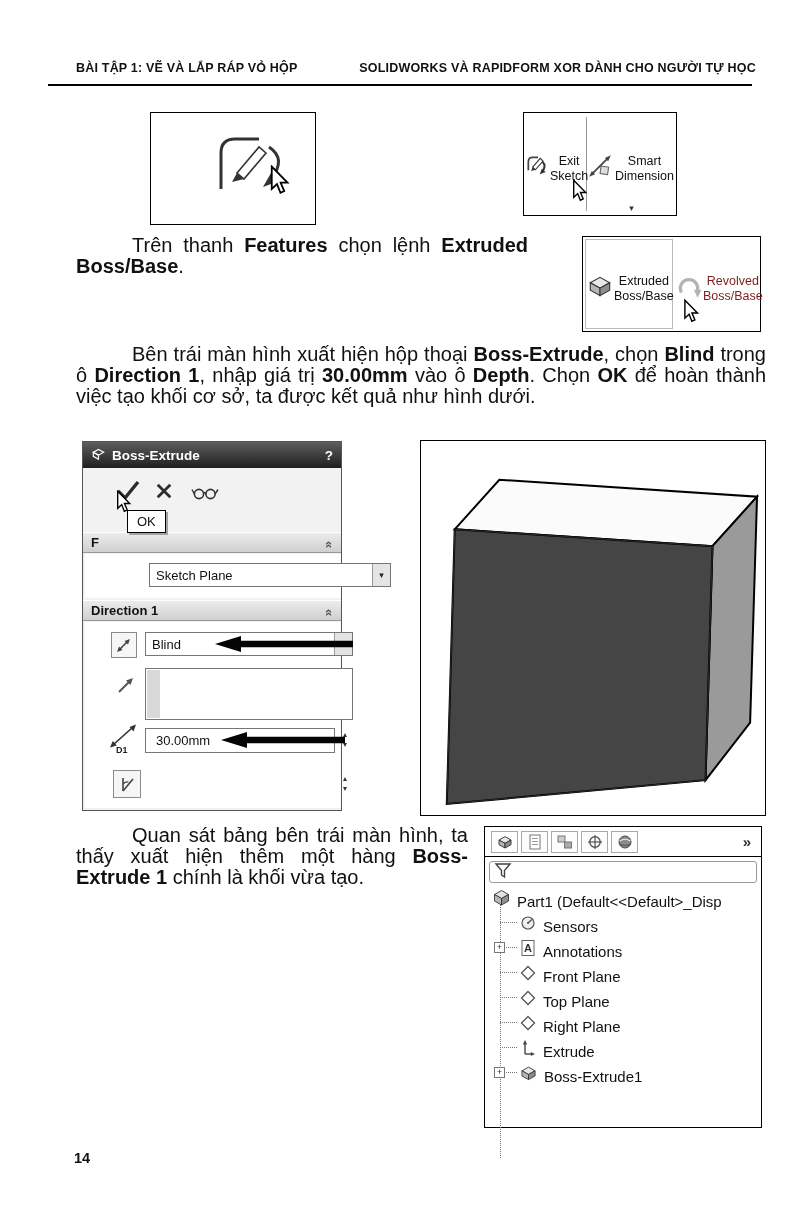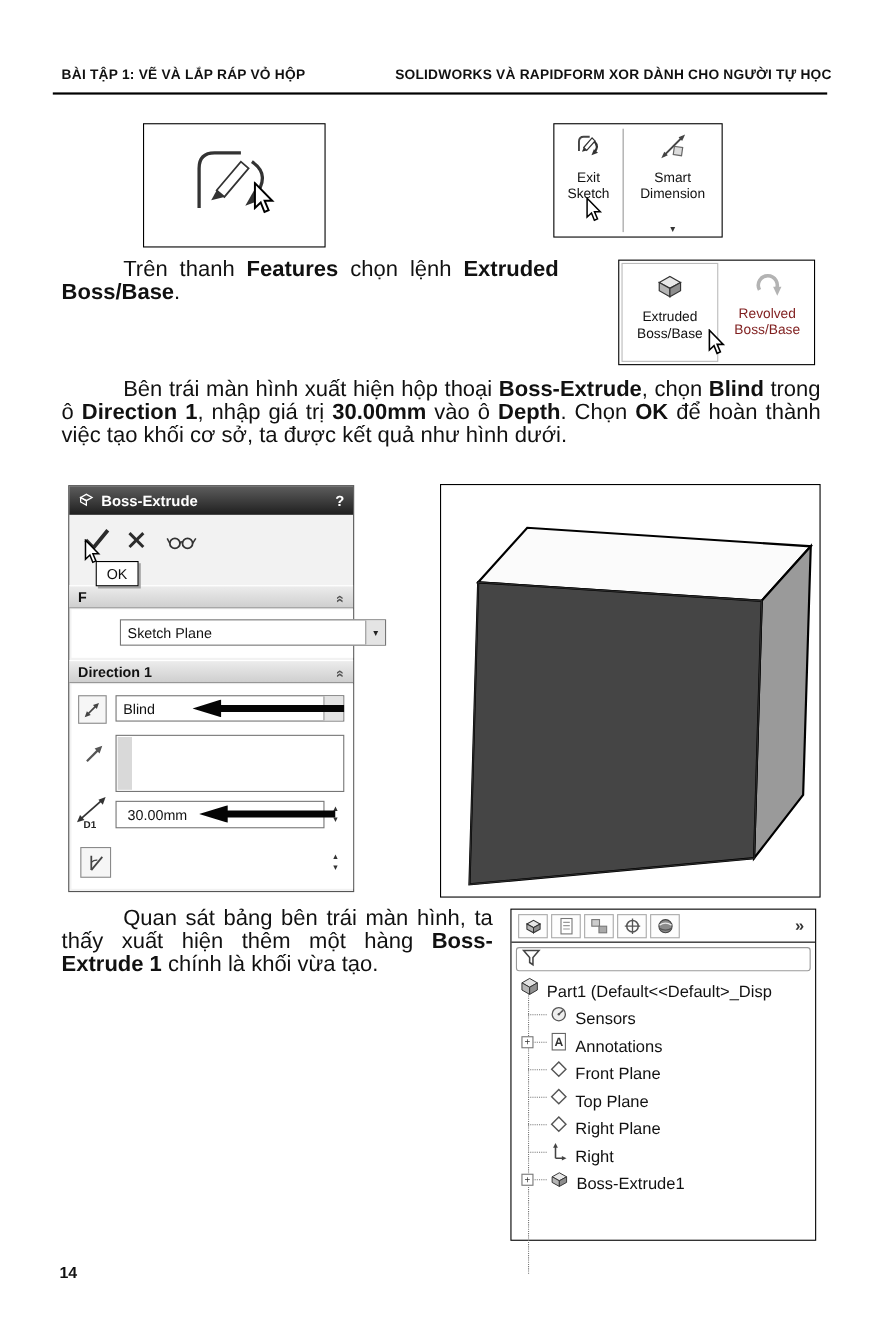--- a/index.html
+++ b/index.html
@@ -2,36 +2,36 @@
 <html><head>
 <meta charset="utf-8">
 <style>
   * { margin:0; padding:0; box-sizing:border-box; }
   html,body { background:#fff; }
   body {
     width:800px; height:1209px; position:relative;
     font-family:"Liberation Sans", sans-serif; color:#111;
     overflow:hidden;
   }
-  .abs { position:absolute; }
+  .abs { position:absolute;margin-left:20px; }
 
   
   .hdr { font-weight:bold; font-size:12.5px; letter-spacing:.2px; white-space:nowrap; }
   .rule { position:absolute; left:48px; top:84px; width:704px; height:2px; background:#000; }
 
   
   .para { font-size:20px; line-height:21px; text-align:justify; text-indent:56px; }
   .b { font-weight:bold; }
 
   
   .figbox { border:1.6px solid #000; background:#fff; }
 
   
   .tb { display:flex; }
-  .tb-cell { display:flex; flex-direction:column; align-items:center; padding-top:7px; position:relative; }
+  .tb-cell { display:flex; flex-direction:row; align-items:center; padding-top:7px; position:relative; }
   .tb-label { font-size:12.5px; line-height:15px; text-align:center; margin-top:3px; color:#111; }
   .tb-label.gray { color:#7f1d1d; }
   .tb-div { width:1px; background:#999; margin:4px 0; }
   .dd-tiny { font-size:9px; color:#333; position:absolute; bottom:2px; left:50%; transform:translateX(-50%); }
 
   
   .dialog { width:260px; height:370px; border:1.5px solid #555; background:#f2f2f2; }
   .dlg-title { height:26px; background:linear-gradient(180deg,#5d5d5d,#1f1f1f); color:#fff;
     font-size:13.5px; font-weight:bold; display:flex; align-items:center; padding:0 8px; gap:6px; }
   .dlg-help { margin-left:auto; font-weight:bold; }
@@ -409,21 +409,21 @@
 
     <div class="trow child">
       <span>
         <svg width="18" height="18" viewBox="0 0 18 18">
           <line x1="6" y1="15" x2="6" y2="4" stroke="#444" stroke-width="1.4"></line>
           <polygon points="6,1 3.8,5.5 8.2,5.5" fill="#444"></polygon>
           <line x1="6" y1="15" x2="13" y2="15" stroke="#444" stroke-width="1.4"></line>
           <polygon points="16,15 11.8,12.9 11.8,17.1" fill="#444"></polygon>
         </svg>
       </span>
-      <span class="lbl">Right</span>
+      <span class="lbl">Extrude</span>
     </div>
 
     <div class="trow child">
       <span class="expander">+</span>
       <span>
         <svg width="19" height="18" viewBox="0 0 26 24">
           <polygon points="4,9 13,4 22,9 13,14" fill="#e8e8e8" stroke="#333" stroke-width="1.2"></polygon>
           <polygon points="4,9 13,14 13,21 4,16" fill="#b5b5b5" stroke="#333" stroke-width="1.2"></polygon>
           <polygon points="13,14 22,9 22,16 13,21" fill="#8d8d8d" stroke="#333" stroke-width="1.2"></polygon>
         </svg>

